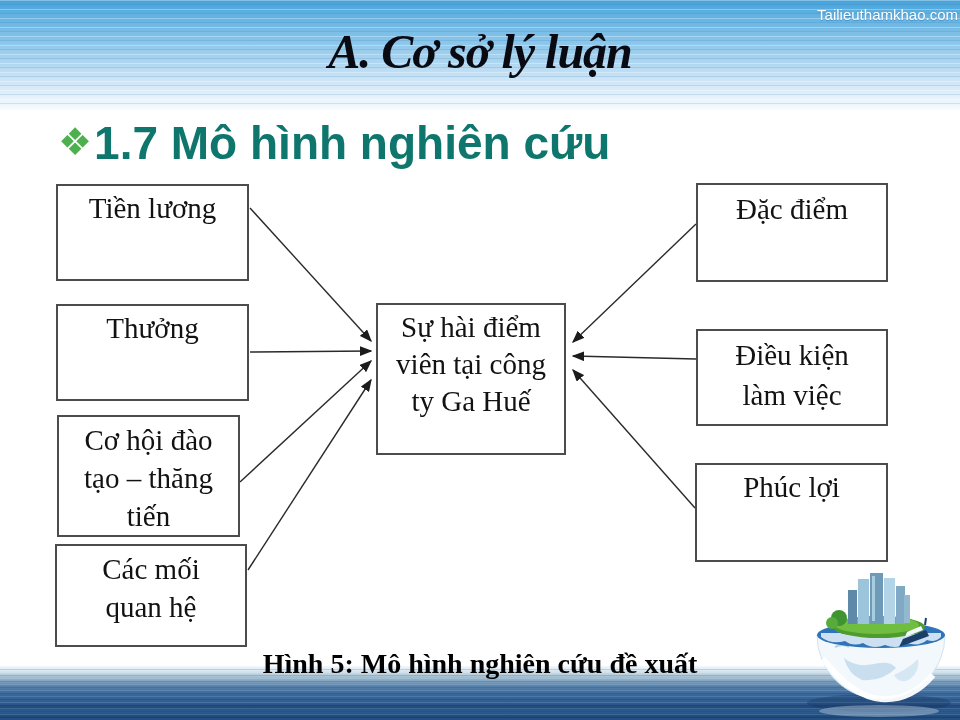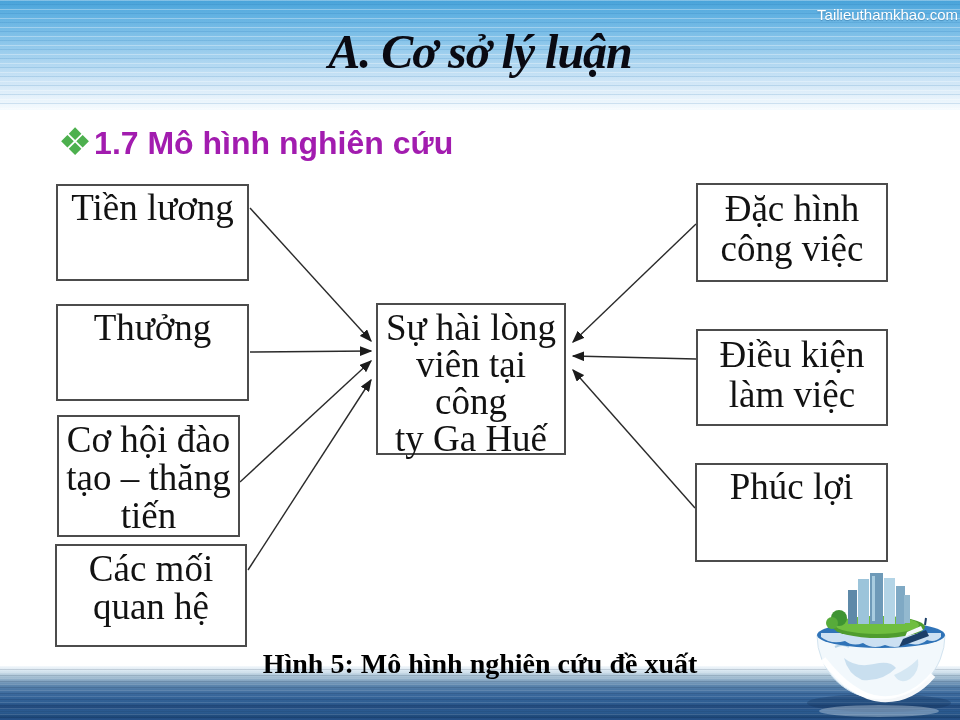--- a/index.html
+++ b/index.html
@@ -28,25 +28,25 @@
     font-family:"Liberation Serif","DejaVu Serif",serif;
     font-style:italic;font-weight:bold;font-size:48px;color:#0a0a12;
     letter-spacing:-1px;
   }
   
   .section-row{
     position:absolute;left:58px;top:120px;display:flex;align-items:flex-start;
     font-family:"Liberation Sans","DejaVu Sans",sans-serif;
   }
   .bullet{font-size:38px;line-height:44px;margin-right:2px;font-family:"DejaVu Sans",sans-serif;}
-  .heading{font-size:32px;line-height:46px;font-weight:bold;color:#a21caf;}
+  .heading{font-size:46px;line-height:46px;font-weight:bold;color:#0f766e;}
   
   .node{
     position:absolute;border:2px solid #4c4c4c;background:#ffffff;
-    text-align:center;font-size:37px;line-height:36px;color:#121212;
+    text-align:center;font-size:29px;line-height:36px;color:#121212;
     box-sizing:border-box;padding-top:4px;
   }
   .n-tienluong{left:56px; top:184px;width:193px;height:97px;}
   .n-thuong  {left:56px; top:304px;width:193px;height:97px;}
   .n-cohoi   {left:57px; top:415px;width:183px;height:122px;line-height:38px;}
   .n-cacmoi  {left:55px; top:544px;width:192px;height:103px;line-height:38px;}
   .n-center  {left:376px;top:303px;width:190px;height:152px;line-height:37px;overflow:visible;}
   .n-dacdiem {left:696px;top:183px;width:192px;height:99px;line-height:40px;}
   .n-dieukien{left:696px;top:329px;width:192px;height:97px;line-height:40px;}
   .n-phucloi {left:695px;top:463px;width:193px;height:99px;}
@@ -113,28 +113,27 @@
     <span class="ln">Cơ hội đào</span>
     <span class="ln">tạo – thăng</span>
     <span class="ln">tiến</span>
   </div>
   <div class="node n-cacmoi">
     <span class="ln">Các mối</span>
     <span class="ln">quan hệ</span>
   </div>
 
   <div class="node n-center">
-    <span class="ln">Sự hài lòng</span>
+    <span class="ln">Sự hài điểm</span>
     <span class="ln">viên tại công</span>
     <span class="ln">ty Ga Huế</span>
   </div>
 
   <div class="node n-dacdiem">
-    <span class="ln">Đặc hình</span>
-    <span class="ln">công việc</span>
+    <span class="ln">Đặc điểm</span>
   </div>
   <div class="node n-dieukien">
     <span class="ln">Điều kiện</span>
     <span class="ln">làm việc</span>
   </div>
   <div class="node n-phucloi">
     <span class="ln">Phúc lợi</span>
   </div>
 
   <div class="caption">Hình 5: Mô hình nghiên cứu đề xuất</div>

